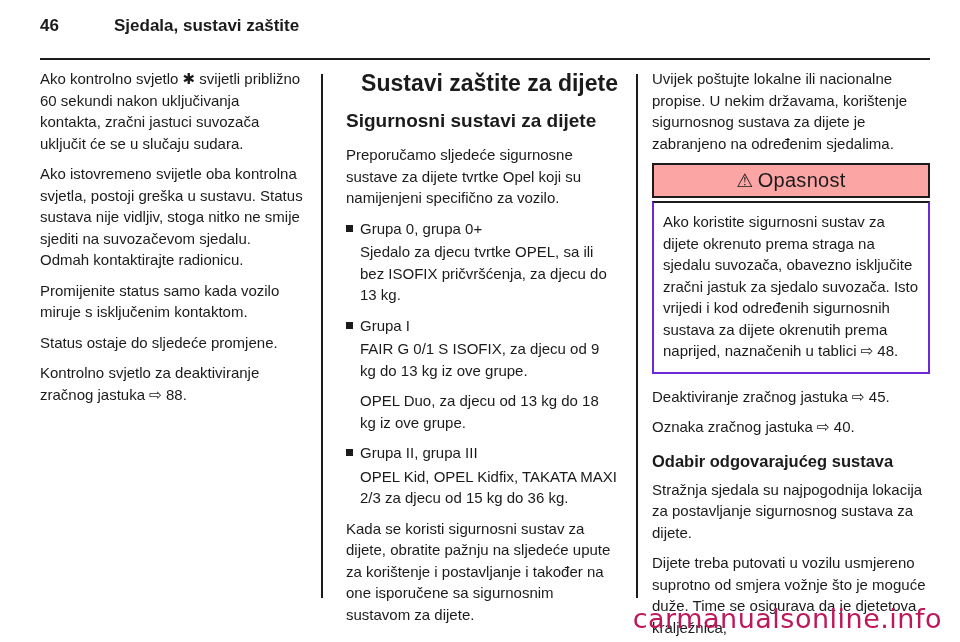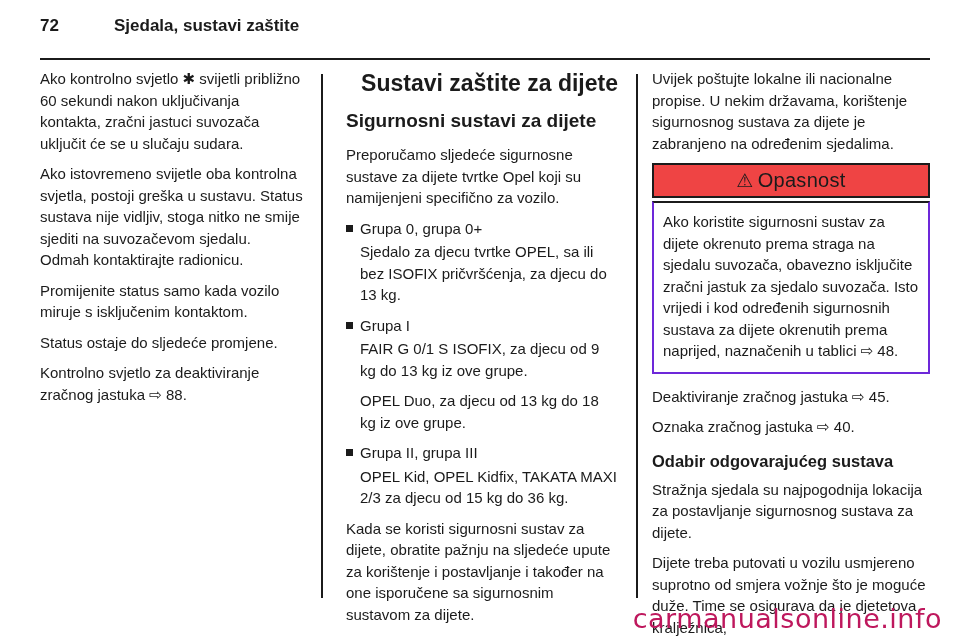--- a/index.html
+++ b/index.html
@@ -24,42 +24,42 @@
   .col p{margin:0 0 9px 0;}
   .h1{font-size:23px;line-height:27px;font-weight:bold;margin:2px 0 12px 0;text-align:right;}
   .h2{font-size:19px;line-height:24px;font-weight:bold;margin:0 0 11px 0;}
   .h3{font-size:16.5px;line-height:21px;font-weight:bold;margin:13px 0 7px 0;}
   .bullet-row{display:flex;align-items:flex-start;margin:0 0 2px 0;}
   .bullet-marker{flex:0 0 auto;width:7px;height:7px;background:#1b1b1b;margin:7px 7px 0 0;}
   .bullet-sub{margin:2px 0 9px 14px;}
   .bullet-sub p{margin:0 0 9px 0;}
   .danger-box{margin:4px 0 12px 0;}
   .danger-header{
-    border:2px solid #1b1b1b;background:#ef4444;
+    border:2px solid #1b1b1b;background:#fca5a5;
     text-align:center;font-size:20px;line-height:30px;font-weight:normal;
     letter-spacing:0.3px;
   }
   .danger-icon{font-size:19px;margin-right:4px;}
   .danger-body{
     border:2px solid #6d28d9;border-top:none;margin-top:3px;
     border-top:2px solid #1b1b1b;
     padding:8px 9px 10px 9px;
   }
   .danger-body p{margin:0;}
   .watermark{
     position:absolute;right:18px;bottom:8px;
     font-family:"DejaVu Sans",sans-serif;
     font-size:27px;color:#be185d;letter-spacing:0.5px;
   }
 </style>
 </head>
 <body>
 
 <div class="page-header">
-  <span class="page-number">72</span><span>Sjedala, sustavi zaštite</span>
+  <span class="page-number">46</span><span>Sjedala, sustavi zaštite</span>
 </div>
 <div class="header-rule"></div>
 
 <div class="col-sep sep-1"></div>
 <div class="col-sep sep-2"></div>
 
 <div class="col col-1">
   <p>Ako kontrolno svjetlo ✱ svijetli približno 60 sekundi nakon uključivanja kontakta, zračni jastuci suvozača uključit će se u slučaju sudara.</p>
   <p>Ako istovremeno svijetle oba kontrolna svjetla, postoji greška u sustavu. Status sustava nije vidljiv, stoga nitko ne smije sjediti na suvozačevom sjedalu. Odmah kontaktirajte radionicu.</p>
   <p>Promijenite status samo kada vozilo miruje s isključenim kontaktom.</p>

